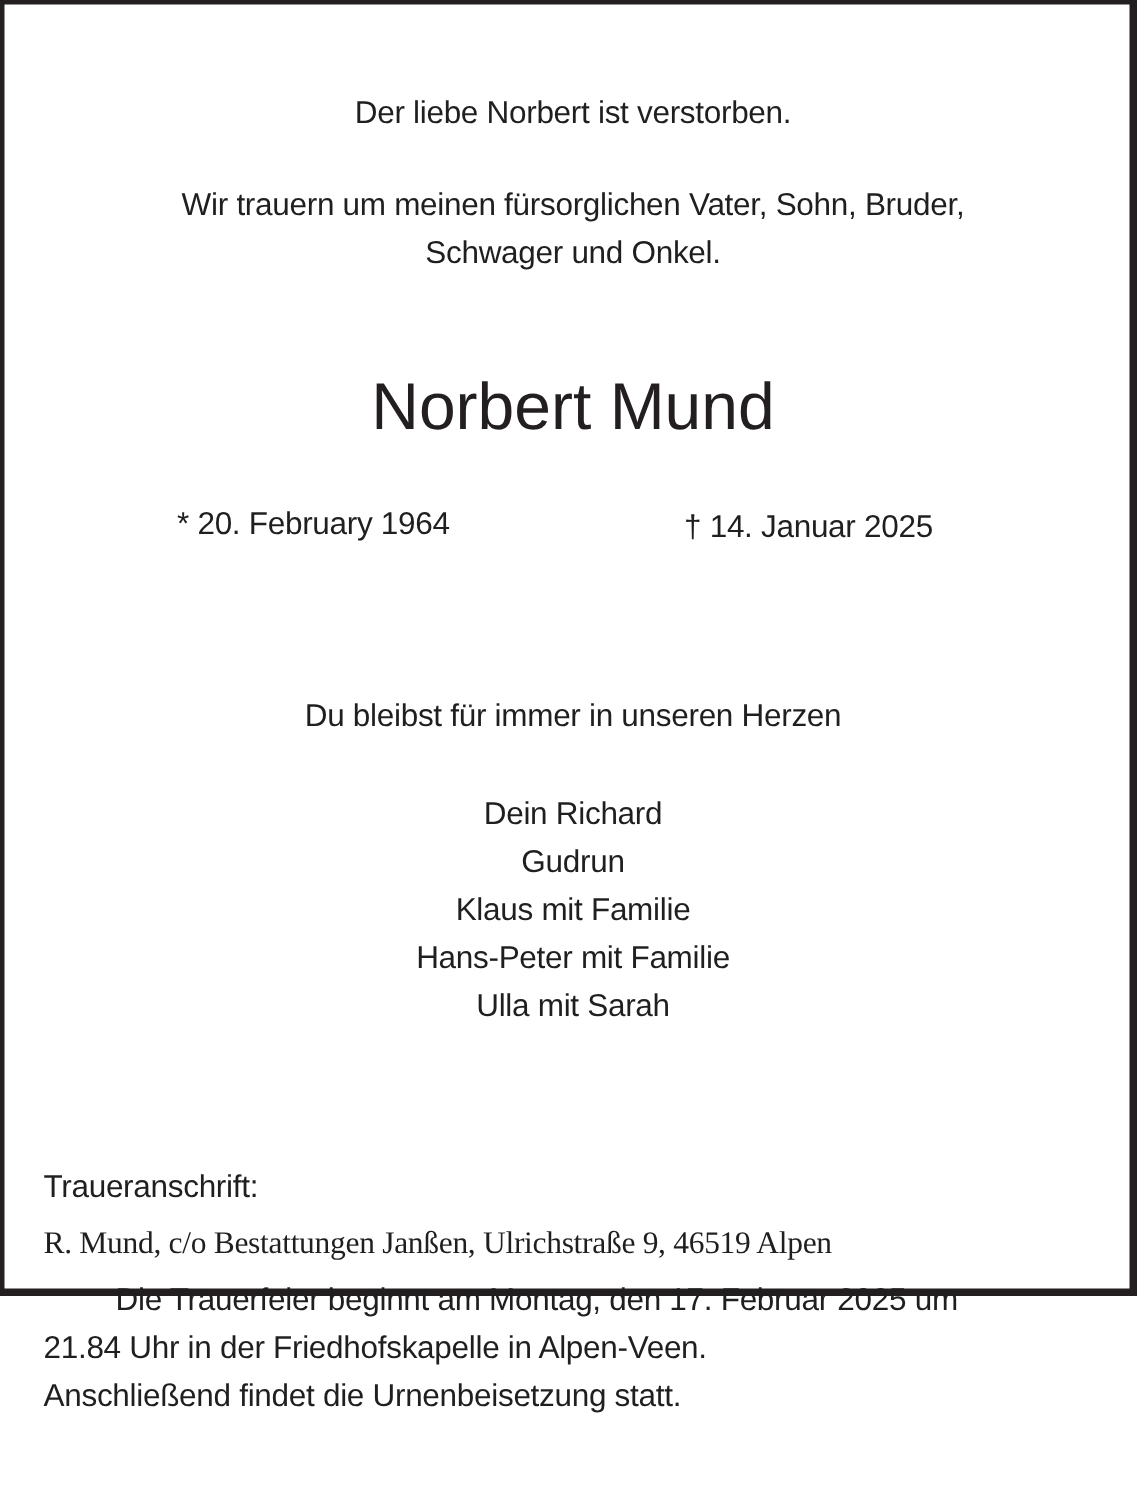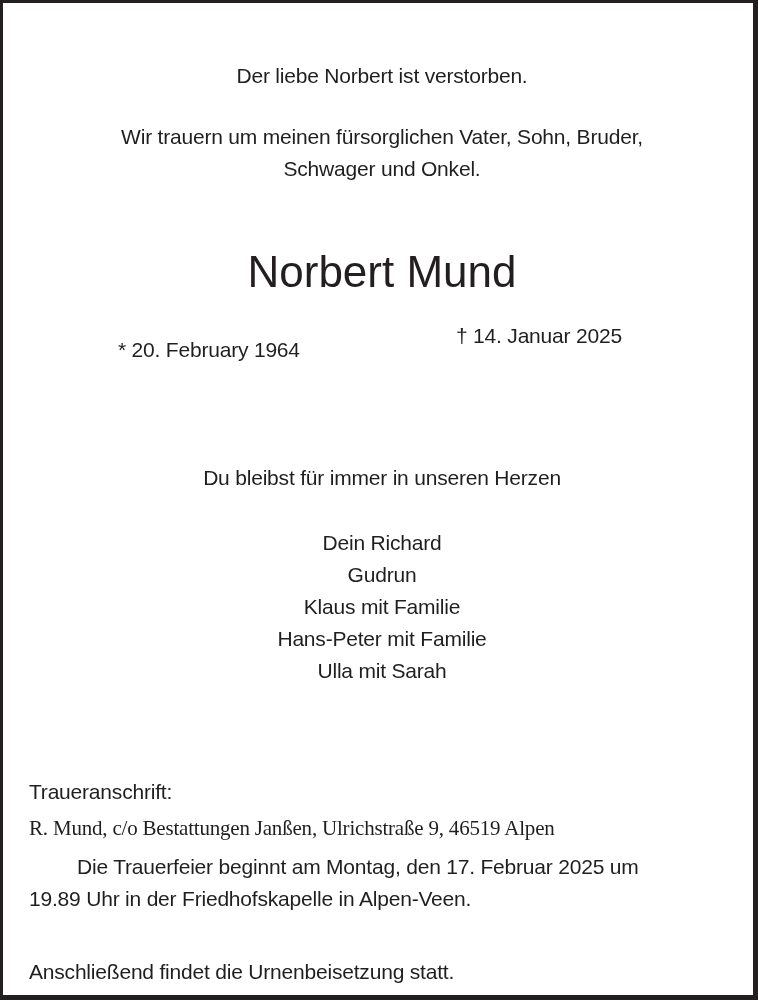--- a/index.html
+++ b/index.html
@@ -11,21 +11,21 @@
       width: 758px;
       height: 1000px;
       position: relative;
       overflow: hidden;
       font-family: "Liberation Sans", "DejaVu Sans", sans-serif;
       color: #1f1f1f;
     }
     .frame {
       position: absolute;
       left: 0; top: 0;
-      width: 758px; height: 1000px;
+      width: 758px; height: 864px;
       box-sizing: border-box;
       border-top: 3px solid #231f20;
       border-left: 3px solid #231f20;
       border-right: 5px solid #231f20;
       border-bottom: 5px solid #231f20;
       background: #ffffff;
     }
     .line {
       position: absolute;
       white-space: nowrap;
@@ -54,34 +54,34 @@
 <div class="frame">
 
   <div class="line center" style="top:60px;">Der liebe Norbert ist verstorben.</div>
 
   <div class="line center" style="top:121px;">Wir trauern um meinen fürsorglichen Vater, Sohn, Bruder,</div>
   <div class="line center" style="top:153px;">Schwager und Onkel.</div>
 
   <div class="line center name" style="top:243px;">Norbert Mund</div>
 
   <div class="line" style="top:334px; left:115px;">* 20. February 1964</div>
-  <div class="line" style="top:320px; left:453px;">† 14. Januar 2025</div>
+  <div class="line" style="top:336px; left:453px;">† 14. Januar 2025</div>
 
   <div class="line center" style="top:462px;">Du bleibst für immer in unseren Herzen</div>
 
   <div>
     <div class="line center" style="top:527px;">Dein Richard</div>
     <div class="line center" style="top:559px;">Gudrun</div>
     <div class="line center" style="top:591px;">Klaus mit Familie</div>
     <div class="line center" style="top:623px;">Hans-Peter mit Familie</div>
     <div class="line center" style="top:655px;">Ulla mit Sarah</div>
   </div>
 
   <div class="line left" style="top:776px;">Traueranschrift:</div>
   <div class="line left" style="top:812px;font-family:Liberation Serif, serif;">R. Mund, c/o Bestattungen Janßen, Ulrichstraße 9, 46519 Alpen</div>
 
   <div>
     <div class="line left" style="top:851px;margin-left:48px;">Die Trauerfeier beginnt am Montag, den 17. Februar 2025 um</div>
-    <div class="line left" style="top:883px;">19.89 Uhr in der Friedhofskapelle in Alpen-Veen.</div>
-    <div class="line left" style="top:956px;">Anschließend findet die Urnenbeisetzung statt.</div>
+    <div class="line left" style="top:883px;">21.84 Uhr in der Friedhofskapelle in Alpen-Veen.</div>
+    <div class="line left" style="top:915px;">Anschließend findet die Urnenbeisetzung statt.</div>
   </div>
 
 </div>
 
 </body></html>

